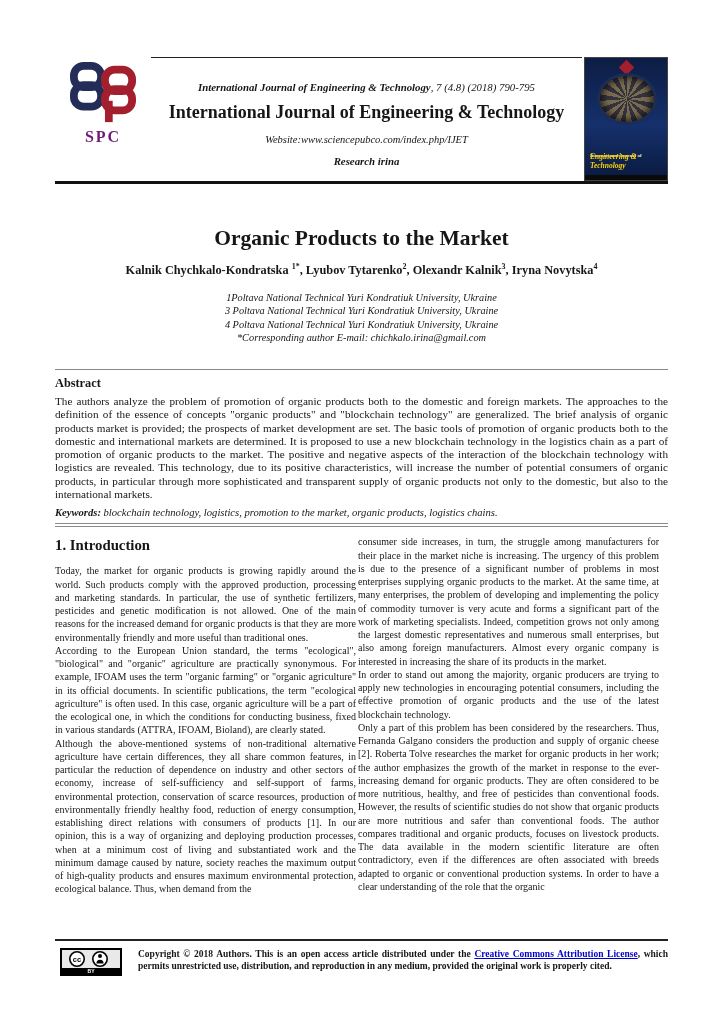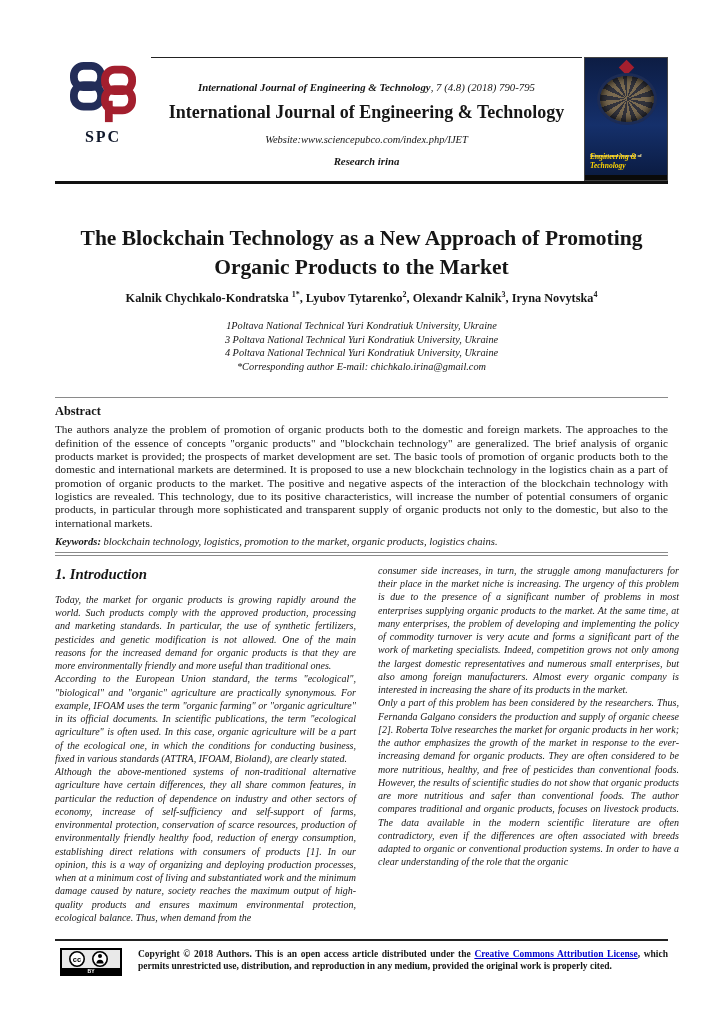--- a/index.html
+++ b/index.html
@@ -4,21 +4,21 @@
 <style>
   * { margin:0; padding:0; box-sizing:border-box; }
   html,body { background:#ffffff; }
   body { font-family:"Liberation Serif", serif; color:#161616; }
   .page { position:relative; width:724px; height:1024px; background:#fff; overflow:hidden; }
   .content { position:absolute; left:55px; width:613px; top:0; }
 
   
   .header-row { display:flex; align-items:flex-start; margin-top:57px; }
   .spc-logo { width:96px; flex:0 0 96px; text-align:center; padding-top:3px; }
-  .spc-text { font-weight:bold; color:#0f172a; font-size:16px; letter-spacing:2px; margin-top:-2px; }
+  .spc-text { font-weight:bold; color:#701a75; font-size:16px; letter-spacing:2px; margin-top:-2px; }
   .header-center { flex:1 1 auto; text-align:center; border-top:1px solid #222; padding-top:23px; }
   .journal-ref { font-size:10.8px; font-style:italic; }
   .journal-ref .jr-name { font-weight:bold; }
   .journal-title { font-size:18px; font-weight:bold; margin-top:9px; }
   .website { font-size:10.5px; font-style:italic; margin-top:11px; }
   .paper-type { font-size:10.8px; font-style:italic; font-weight:bold; margin-top:10px; padding-bottom:4px; }
   .cover { width:84px; flex:0 0 84px; height:124px; margin-left:2px; background:linear-gradient(#0d1d44,#15306b 55%,#0a1a3f); border:1px solid #444; position:relative; overflow:hidden; }
   .cover-emblem { position:absolute; top:4px; left:36px; width:11px; height:11px; background:#a31f2e; transform:rotate(45deg); }
   .cover-machine { position:absolute; top:18px; left:15px; width:54px; height:46px; border-radius:50%; background:repeating-conic-gradient(#7a6a50 0 14deg,#32333c 14deg 28deg); box-shadow:0 0 0 3px #1c2c55, inset 0 0 10px #000; }
   .cover-t1 { position:absolute; bottom:22px; left:0; right:0; text-align:left; padding-left:5px; font-size:5px; color:#ffe99a; font-weight:bold; }
@@ -34,21 +34,21 @@
 
   
   .abs-rule { border-top:1px solid #8a8a8a; margin-top:24px; }
   .abs-heading { font-size:12.3px; font-weight:bold; margin-top:6px; }
   .abs-text { font-size:11.2px; line-height:13.3px; text-align:justify; margin-top:4px; }
   .keywords { font-size:10.6px; font-style:italic; margin-top:6px; }
   .keywords .kw-label { font-weight:bold; }
   .double-rule { margin-top:5px; height:4px; border-top:1.5px solid #8a8a8a; border-bottom:1.5px solid #8a8a8a; }
 
   
-  .columns { display:flex; margin-top:8px; gap:22px;font-style:italic; }
+  .columns { display:flex; margin-top:8px; gap:2px; }
   .col { width:301px; flex:0 0 301px; }
   .intro-heading { font-size:14.8px; font-weight:bold; margin-top:2px; margin-bottom:10px; }
   .col p { font-size:10px; line-height:13.25px; text-align:justify; }
 
   
   .footer { position:absolute; left:55px; width:613px; top:939px; }
   .footer-rule { border-top:2px solid #222; }
   .footer-row { display:flex; margin-top:7px; align-items:flex-start; }
   .cc-badge { flex:0 0 62px; margin-left:5px; }
   .footer-text { margin-left:16px; font-size:9.5px; font-weight:bold; line-height:12.3px; text-align:justify; }
@@ -87,21 +87,20 @@
         <div class="cover-emblem"></div>
         <div class="cover-machine"></div>
         <div class="cover-t1">International Journal of</div>
         <div class="cover-t2">Engineering &amp; Technology</div>
         <div class="cover-strip"></div>
       </div>
     </div>
     <div class="thick-rule"></div>
 
     <div class="article-title">
-      <div>The Blockchain Technology as a New Approach of Promoting</div>
       <div>Organic Products to the Market</div>
     </div>
 
     <div class="authors"><span>Kalnik Chychkalo-Kondratska </span><sup>1*</sup><span>, Lyubov Tytarenko</span><sup>2</sup><span>, Olexandr Kalnik</span><sup>3</sup><span>, Iryna Novytska</span><sup>4</sup></div>
 
     <div class="affiliations">
       <div>1Poltava National Technical Yuri Kondratiuk University, Ukraine</div>
       <div>3 Poltava National Technical Yuri Kondratiuk University, Ukraine</div>
       <div>4 Poltava National Technical Yuri Kondratiuk University, Ukraine</div>
       <div>*Corresponding author E-mail: chichkalo.irina@gmail.com</div>
@@ -115,20 +114,21 @@
 
     <div class="columns">
       <div class="col">
         <div class="intro-heading">1. Introduction</div>
         <p>Today, the market for organic products is growing rapidly around the world. Such products comply with the approved production, processing and marketing standards. In particular, the use of synthetic fertilizers, pesticides and genetic modification is not allowed. One of the main reasons for the increased demand for organic products is that they are more environmentally friendly and more useful than traditional ones.</p>
         <p>According to the European Union standard, the terms "ecological", "biological" and "organic" agriculture are practically synonymous. For example, IFOAM uses the term "organic farming" or "organic agriculture" in its official documents. In scientific publications, the term "ecological agriculture" is often used. In this case, organic agriculture will be a part of the ecological one, in which the conditions for conducting business, fixed in various standards (ATTRA, IFOAM, Bioland), are clearly stated.</p>
         <p>Although the above-mentioned systems of non-traditional alternative agriculture have certain differences, they all share common features, in particular the reduction of dependence on industry and other sectors of economy, increase of self-sufficiency and self-support of farms, environmental protection, conservation of scarce resources, production of environmentally friendly healthy food, reduction of energy consumption, establishing direct relations with consumers of products [1]. In our opinion, this is a way of organizing and deploying production processes, when at a minimum cost of living and substantiated work and the minimum damage caused by nature, society reaches the maximum output of high-quality products and ensures maximum environmental protection, ecological balance. Thus, when demand from the</p>
       </div>
       <div class="col">
         <p>consumer side increases, in turn, the struggle among manufacturers for their place in the market niche is increasing. The urgency of this problem is due to the presence of a significant number of problems in most enterprises supplying organic products to the market. At the same time, at many enterprises, the problem of developing and implementing the policy of commodity turnover is very acute and forms a significant part of the work of marketing specialists. Indeed, competition grows not only among the largest domestic representatives and numerous small enterprises, but also among foreign manufacturers. Almost every organic company is interested in increasing the share of its products in the market.</p>
+        <p>In order to stand out among the majority, organic producers are trying to apply new technologies in encouraging potential consumers, including the effective promotion of organic products and the use of the latest blockchain technology.</p>
         <p>Only a part of this problem has been considered by the researchers. Thus, Fernanda Galgano considers the production and supply of organic cheese [2]. Roberta Tolve researches the market for organic products in her work; the author emphasizes the growth of the market in response to the ever-increasing demand for organic products. They are often considered to be more nutritious, healthy, and free of pesticides than conventional foods. However, the results of scientific studies do not show that organic products are more nutritious and safer than conventional foods. The author compares traditional and organic products, focuses on livestock products. The data available in the modern scientific literature are often contradictory, even if the differences are often associated with breeds adapted to organic or conventional production systems. In order to have a clear understanding of the role that the organic</p>
       </div>
     </div>
   </div>
 
   <div class="footer">
     <div class="footer-rule"></div>
     <div class="footer-row">
       <svg class="cc-badge" width="62" height="28" viewBox="0 0 62 28">
         <rect x="1" y="1" width="60" height="26" fill="#e9e9e9" stroke="#000" stroke-width="2"></rect>

